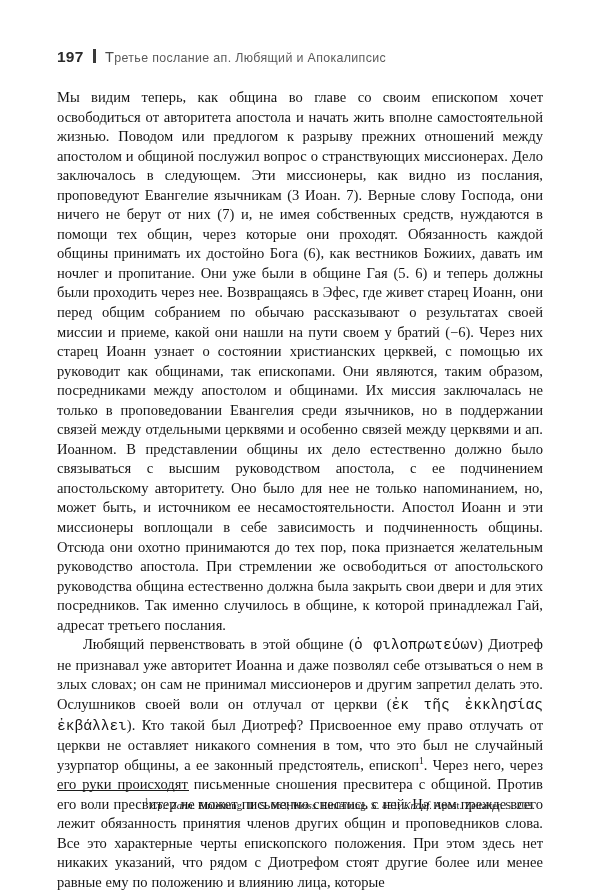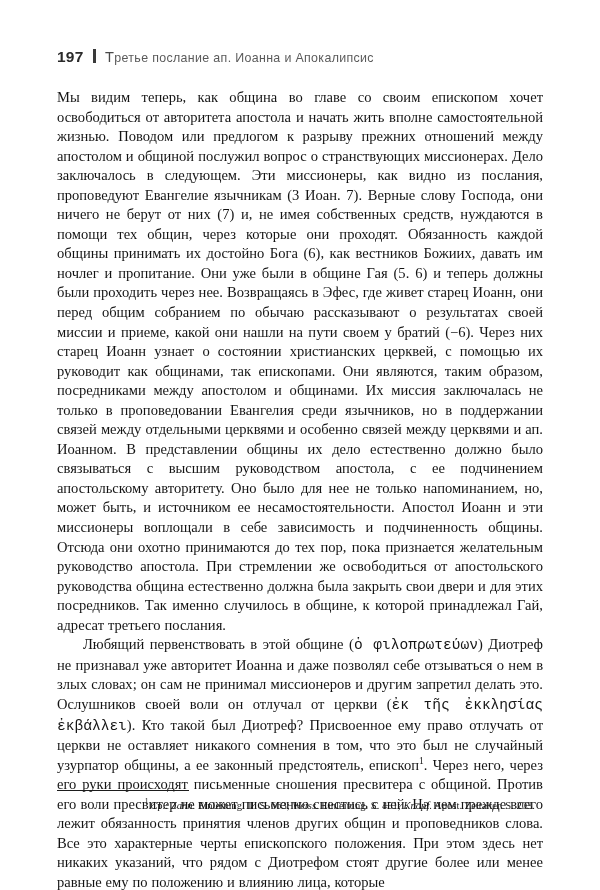--- a/index.html
+++ b/index.html
@@ -123,21 +123,21 @@
   }
 </style>
 </head>
 <body>
 
 <div class="page">
 
   <div class="running-head">
     <span class="folio">197</span>
     <span class="head-rule"></span>
-    <span class="head-title"><span class="cap">Т</span><span>ретье послание ап. Иоанна и Апокалипсис</span></span>
+    <span class="head-title"><span class="cap">Т</span><span>ретье послание ап. Любящий и Апокалипсис</span></span>
   </div>
 
   <div class="textblock">
 
     <p class="body">Мы видим теперь, как община во главе со своим епископом хочет освободиться от авторитета апостола и начать жить вполне самостоятельной жизнью. Поводом или предлогом к разрыву прежних отношений между апостолом и общиной послужил вопрос о странствующих миссионерах. Дело заключалось в следующем. Эти миссионеры, как видно из послания, проповедуют Евангелие язычникам (3 Иоан. 7). Верные слову Господа, они ничего не берут от них (7) и, не имея собственных средств, нуждаются в помощи тех общин, через которые они проходят. Обязанность каждой общины принимать их достойно Бога (6), как вестников Божиих, давать им ночлег и пропитание. Они уже были в общине Гая (5. 6) и теперь должны были проходить через нее. Возвращаясь в Эфес, где живет старец Иоанн, они перед общим собранием по обычаю рассказывают о результатах своей миссии и приеме, какой они нашли на пути своем у братий (−6). Через них старец Иоанн узнает о состоянии христианских церквей, с помощью их руководит как общинами, так епископами. Они являются, таким образом, посредниками между апостолом и общинами. Их миссия заключалась не только в проповедовании Евангелия среди язычников, но в поддержании связей между отдельными церквями и особенно связей между церквями и ап. Иоанном. В представлении общины их дело естественно должно было связываться с высшим руководством апостола, с ее подчинением апостольскому авторитету. Оно было для нее не только напоминанием, но, может быть, и источником ее несамостоятельности. Апостол Иоанн и эти миссионеры воплощали в себе зависимость и подчиненность общины. Отсюда они охотно принимаются до тех пор, пока признается желательным руководство апостола. При стремлении же освободиться от апостольского руководства община естественно должна была закрыть свои двери и для этих посредников. Так именно случилось в общине, к которой принадлежал Гай, адресат третьего послания.</p>
 
     <p class="body indent"><span>Любящий первенствовать в этой общине (</span><span class="grk">ὁ φιλοπρωτεύων</span><span>) Диотреф не признавал уже авторитет Иоанна и даже позволял себе отзываться о нем в злых словах; он сам не принимал миссионеров и другим запретил делать это. Ослушников своей воли он отлучал от церкви (</span><span class="grk">ἐκ τῆς ἐκκλησίας ἐκβάλλει</span><span>). Кто такой был Диотреф? Присвоенное ему право отлучать от церкви не оставляет никакого сомнения в том, что это был не случайный узурпатор общины, а ее законный предстоятель, епископ</span><sup class="fnref">1</sup><span>. Через него, через его руки происходят письменные сношения пресвитера с общиной. Против его воли пресвитер не может письменно снестись с ней. На нем прежде всего лежит обязанность принятия членов других общин и проповедников слова. Все это характерные черты епископского положения. При этом здесь нет никаких указаний, что рядом с Диотрефом стоят другие более или менее равные ему по положению и влиянию лица, которые</span></p>
 
   </div>
 

